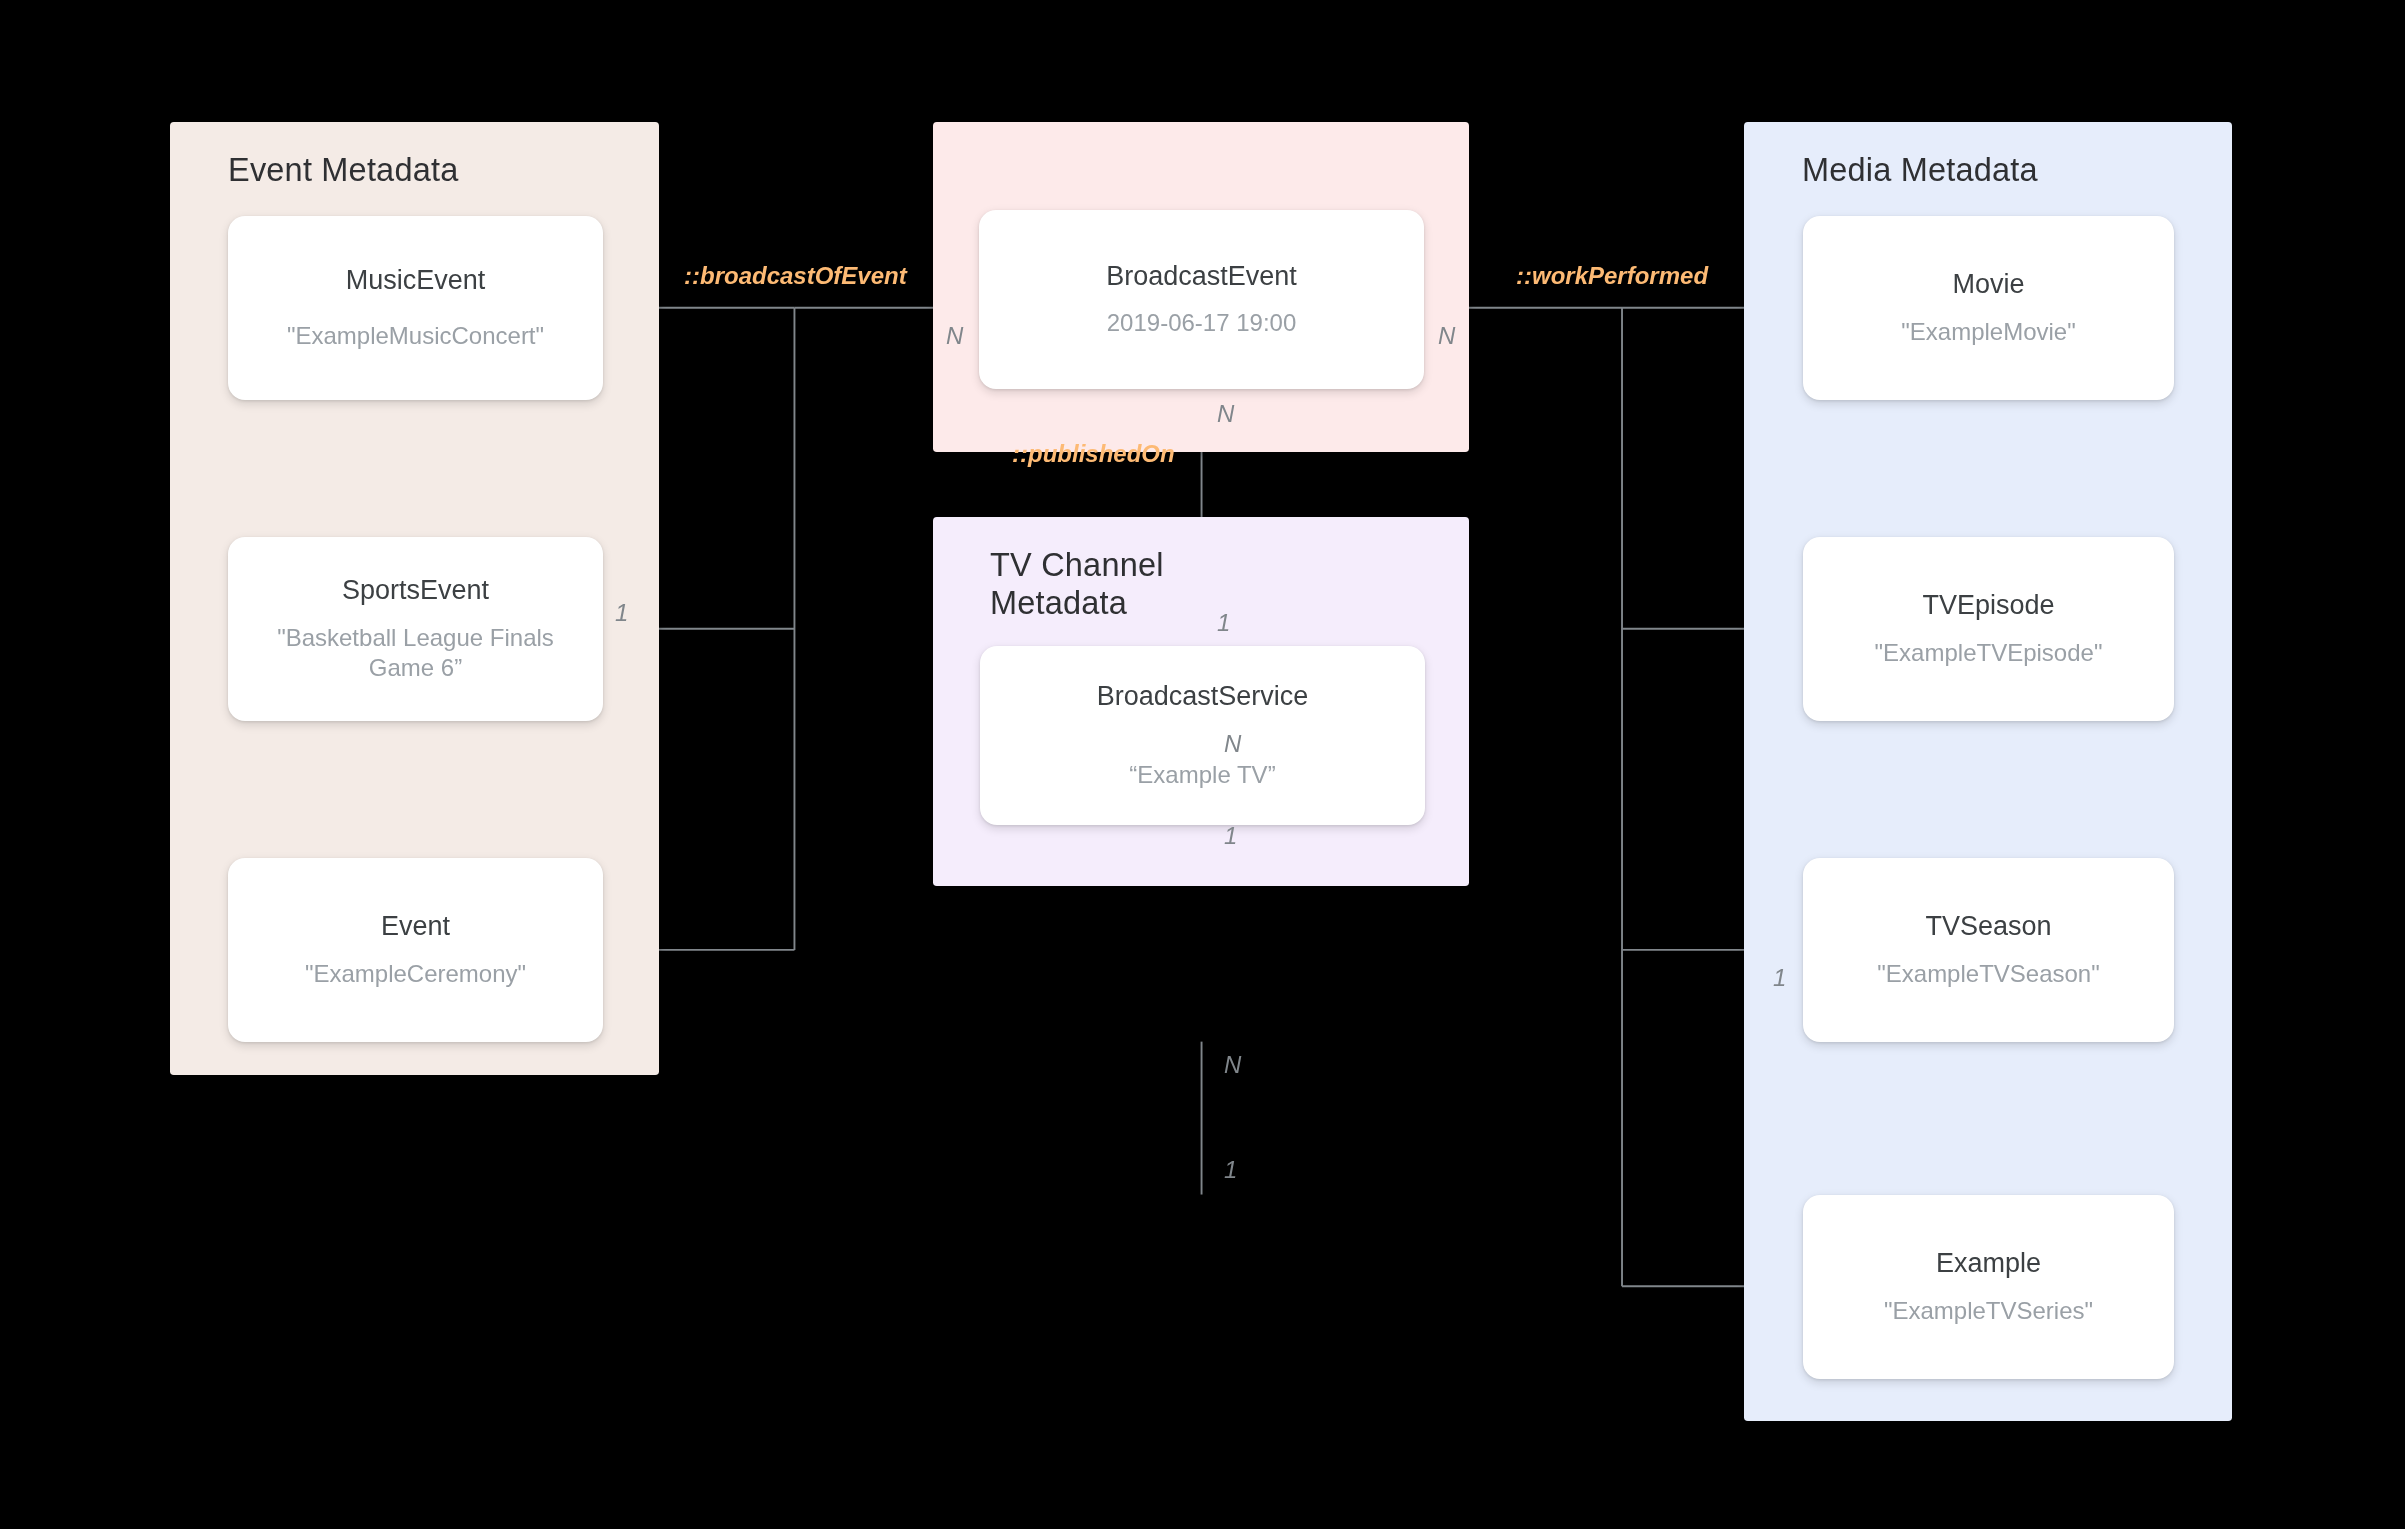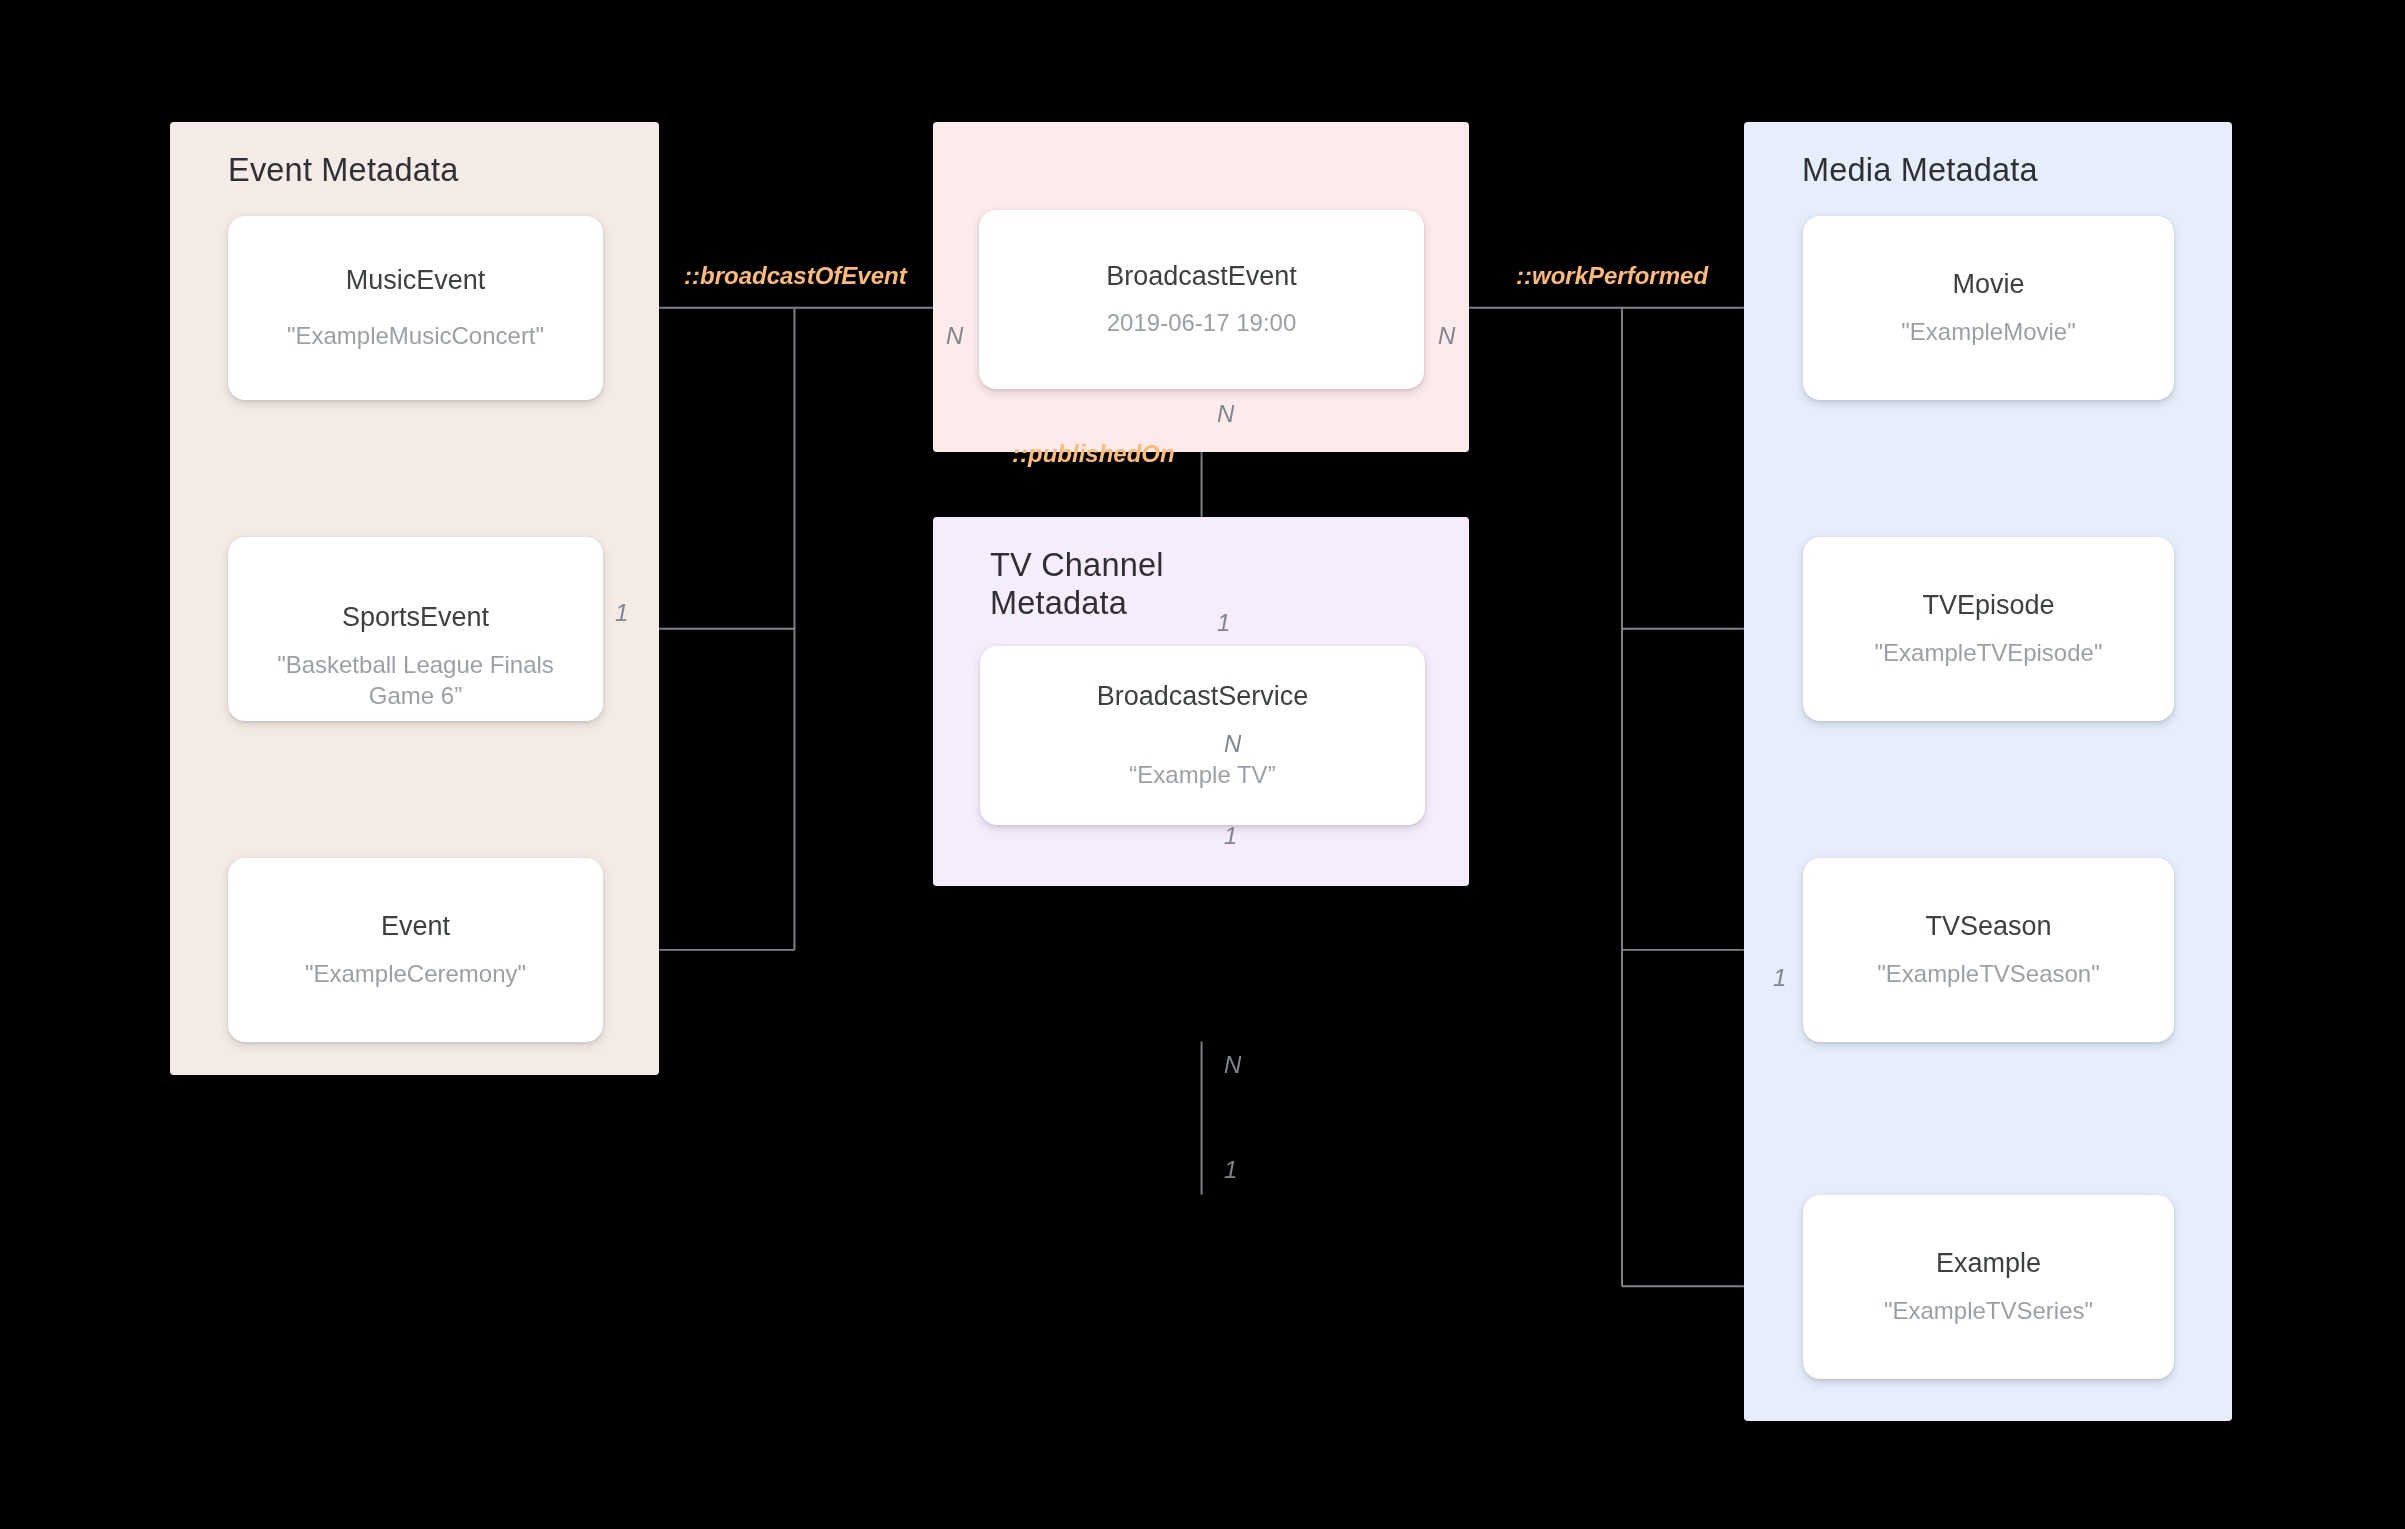--- a/index.html
+++ b/index.html
@@ -117,21 +117,21 @@
       <div class="panel-title" style="left: 990px; top: 546px; max-width: 460px;">TV Channel
 Metadata</div>
       <div class="panel" style="left: 1744px; top: 122px; width: 488px; height: 1299px; background: rgb(230, 237, 251);"></div>
       <div class="panel-title" style="left: 1802px; top: 151px; max-width: 411px;">Media Metadata</div>
     </div>
   <div id="card-layer">
       <div class="card" style="left: 228px; top: 216px; width: 375px; height: 184px; gap: 8px;">
         <div class="card-type">MusicEvent</div>
         <div class="card-value" style="white-space: pre-line;">"ExampleMusicConcert"</div>
       </div>
-      <div class="card" style="left: 228px; top: 537px; width: 375px; height: 184px; justify-content: flex-end;">
+      <div class="card" style="left: 228px; top: 537px; width: 375px; height: 184px;">
         <div class="card-type">SportsEvent</div>
         <div class="card-value" style="white-space: pre-line;">"Basketball League Finals
 Game 6”</div>
       </div>
       <div class="card" style="left: 228px; top: 858px; width: 375px; height: 184px;">
         <div class="card-type">Event</div>
         <div class="card-value" style="white-space: pre-line;">"ExampleCeremony"</div>
       </div>
       <div class="card" style="left: 979px; top: 198px; width: 445px; height: 179px; margin-top: 12px;">
         <div class="card-type">BroadcastEvent</div>

